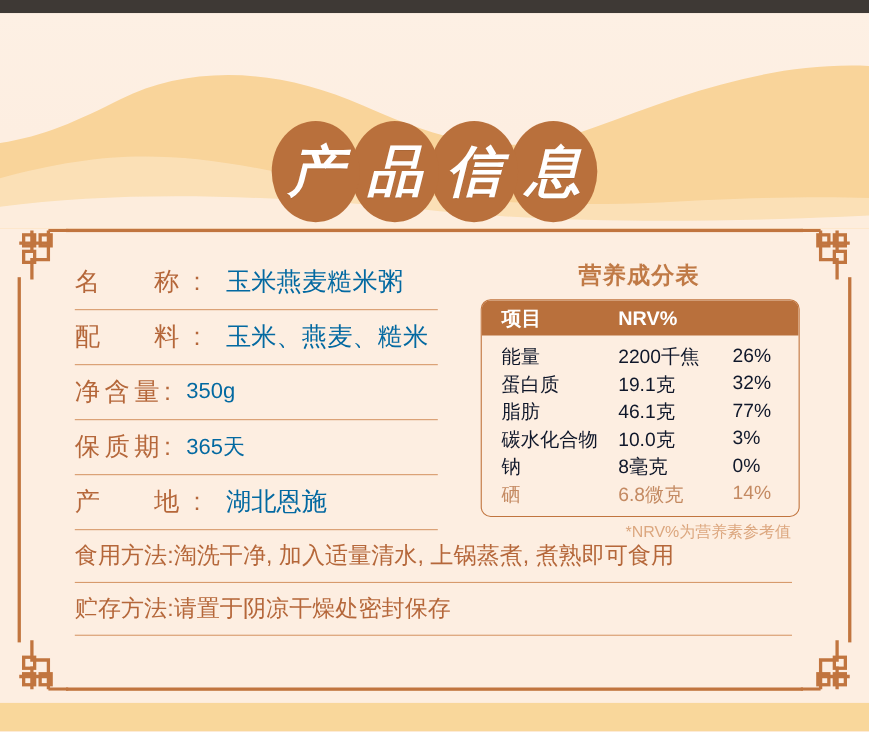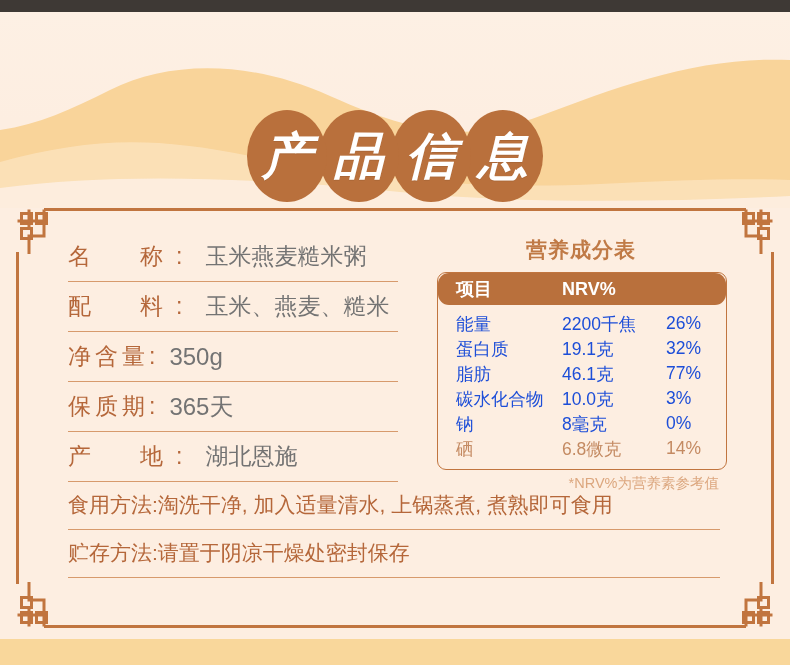--- a/index.html
+++ b/index.html
@@ -51,39 +51,39 @@
   .c-bl{left:0;bottom:0;transform:scaleY(-1);}
   .c-br{right:0;bottom:0;transform:scale(-1,-1);}
 
   
   .info{position:absolute;left:68px;top:232px;width:330px;}
   .info-row{position:relative;height:49px;border-bottom:1.6px solid #d79a6c;
             display:flex;align-items:center;}
   .lbl{color:#b5673a;font-size:23px;white-space:nowrap;}
   .lbl.sp2{letter-spacing:13px;}
   .lbl.sp1{letter-spacing:4px;}
-  .val{color:#737373;font-size:23px;margin-left:10px;white-space:nowrap;}
-  .val.num{font-size:24px;}
+  .val{color:#0369a1;font-size:23px;margin-left:10px;white-space:nowrap;}
+  .val.num{font-size:20px;}
 
   
   .wide{position:absolute;left:68px;width:652px;}
   .wide .wrow{position:relative;height:48px;border-bottom:1.6px solid #d79a6c;
               display:flex;align-items:center;}
   .wrow .wlbl{color:#b5673a;font-size:21px;white-space:nowrap;}
   .wrow .wval{color:#b5673a;font-size:21px;white-space:nowrap;}
 
   
   .nutri{position:absolute;left:437px;top:236px;width:288px;}
   .nutri-title{text-align:center;color:#c07a46;font-size:21px;font-weight:700;
                letter-spacing:1px;margin-bottom:8px;}
   .ntable{width:288px;border:1.6px solid #c1753f;border-radius:9px;overflow:hidden;background:#fdeee1;}
   .nhead{display:flex;background:#b9703c;color:#fff;height:32px;align-items:center;
-         font-size:18px;font-weight:700;border-radius:11px;}
+         font-size:18px;font-weight:700;}
   .nbody{padding:6px 0 8px 0;}
-  .nrow{display:flex;height:25px;align-items:center;font-size:17.5px;color:#1d4ed8;}
+  .nrow{display:flex;height:25px;align-items:center;font-size:17.5px;color:#0f172a;}
   .col1{width:124px;padding-left:18px;box-sizing:border-box;}
   .col2{width:104px;}
   .col3{width:60px;}
   .nhead .col1{padding-left:18px;}
   .nrow.faded{color:#c48a62;}
   .nfoot{text-align:right;color:#dca77f;font-size:14.5px;margin-top:4px;padding-right:6px;}
 </style>
 </head>
 <body>
 

